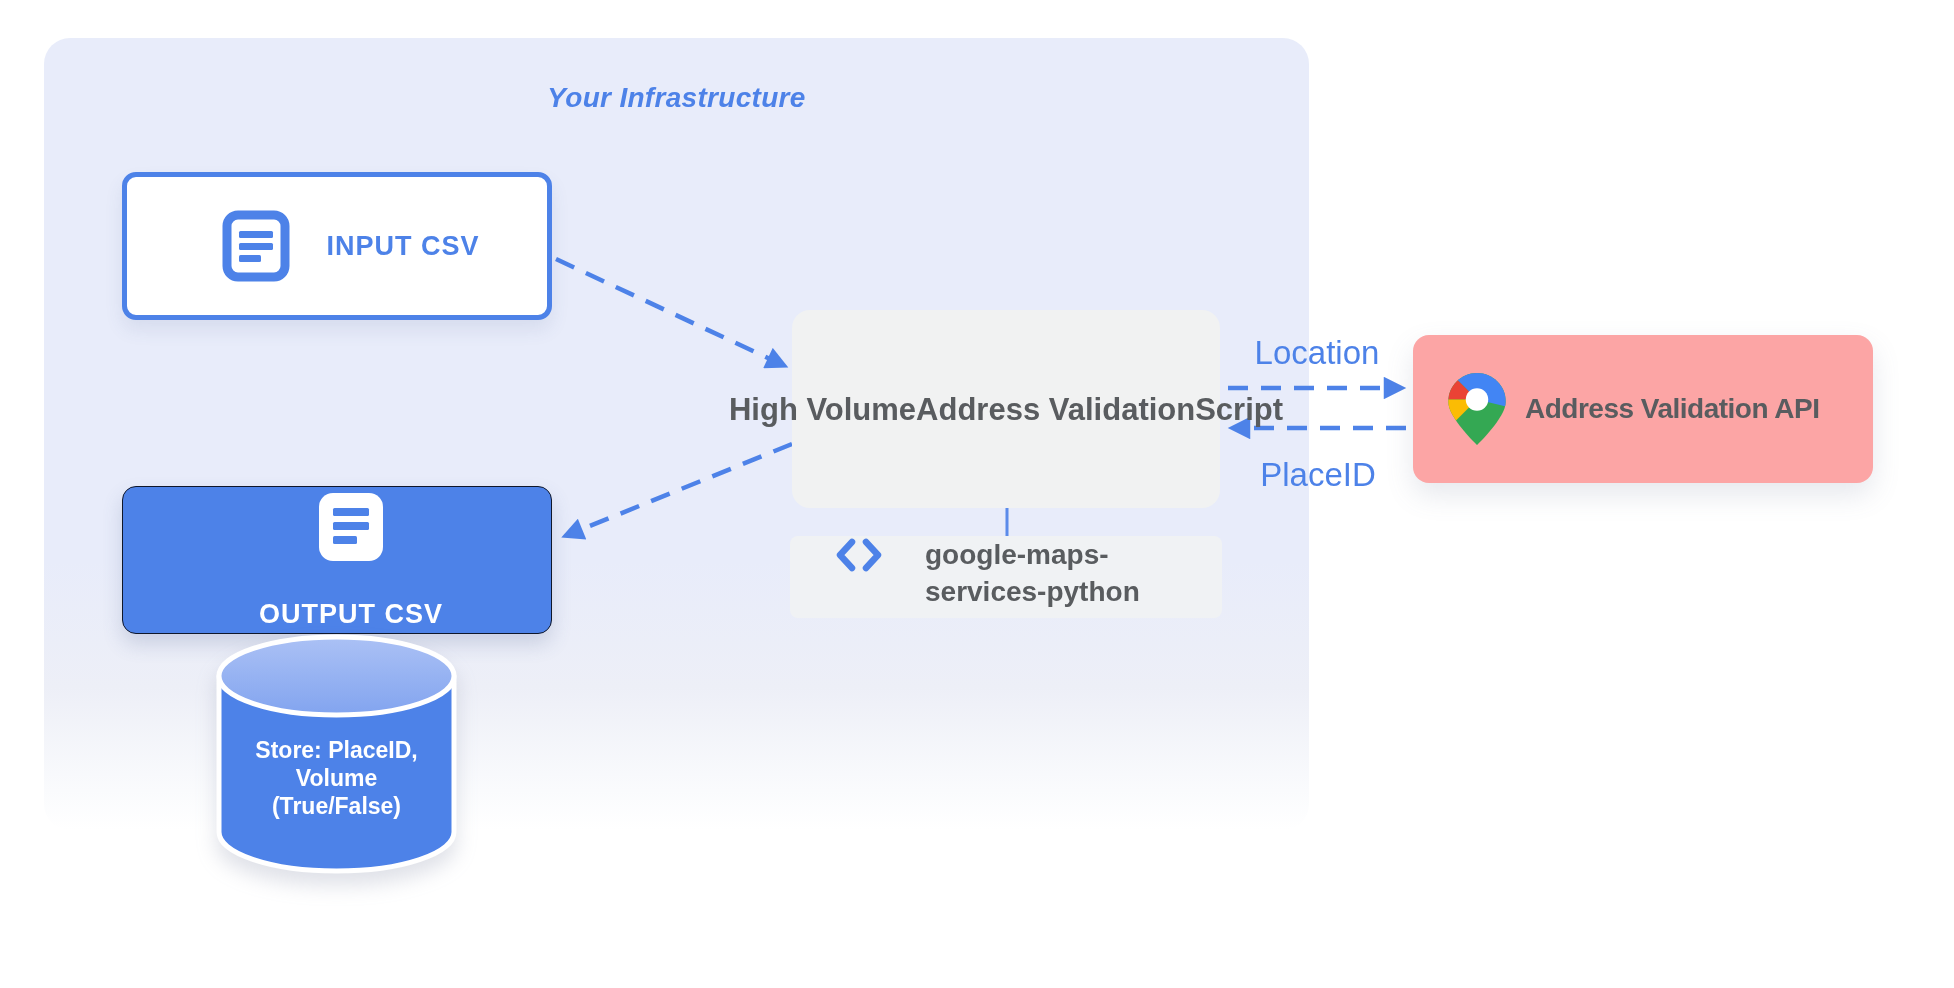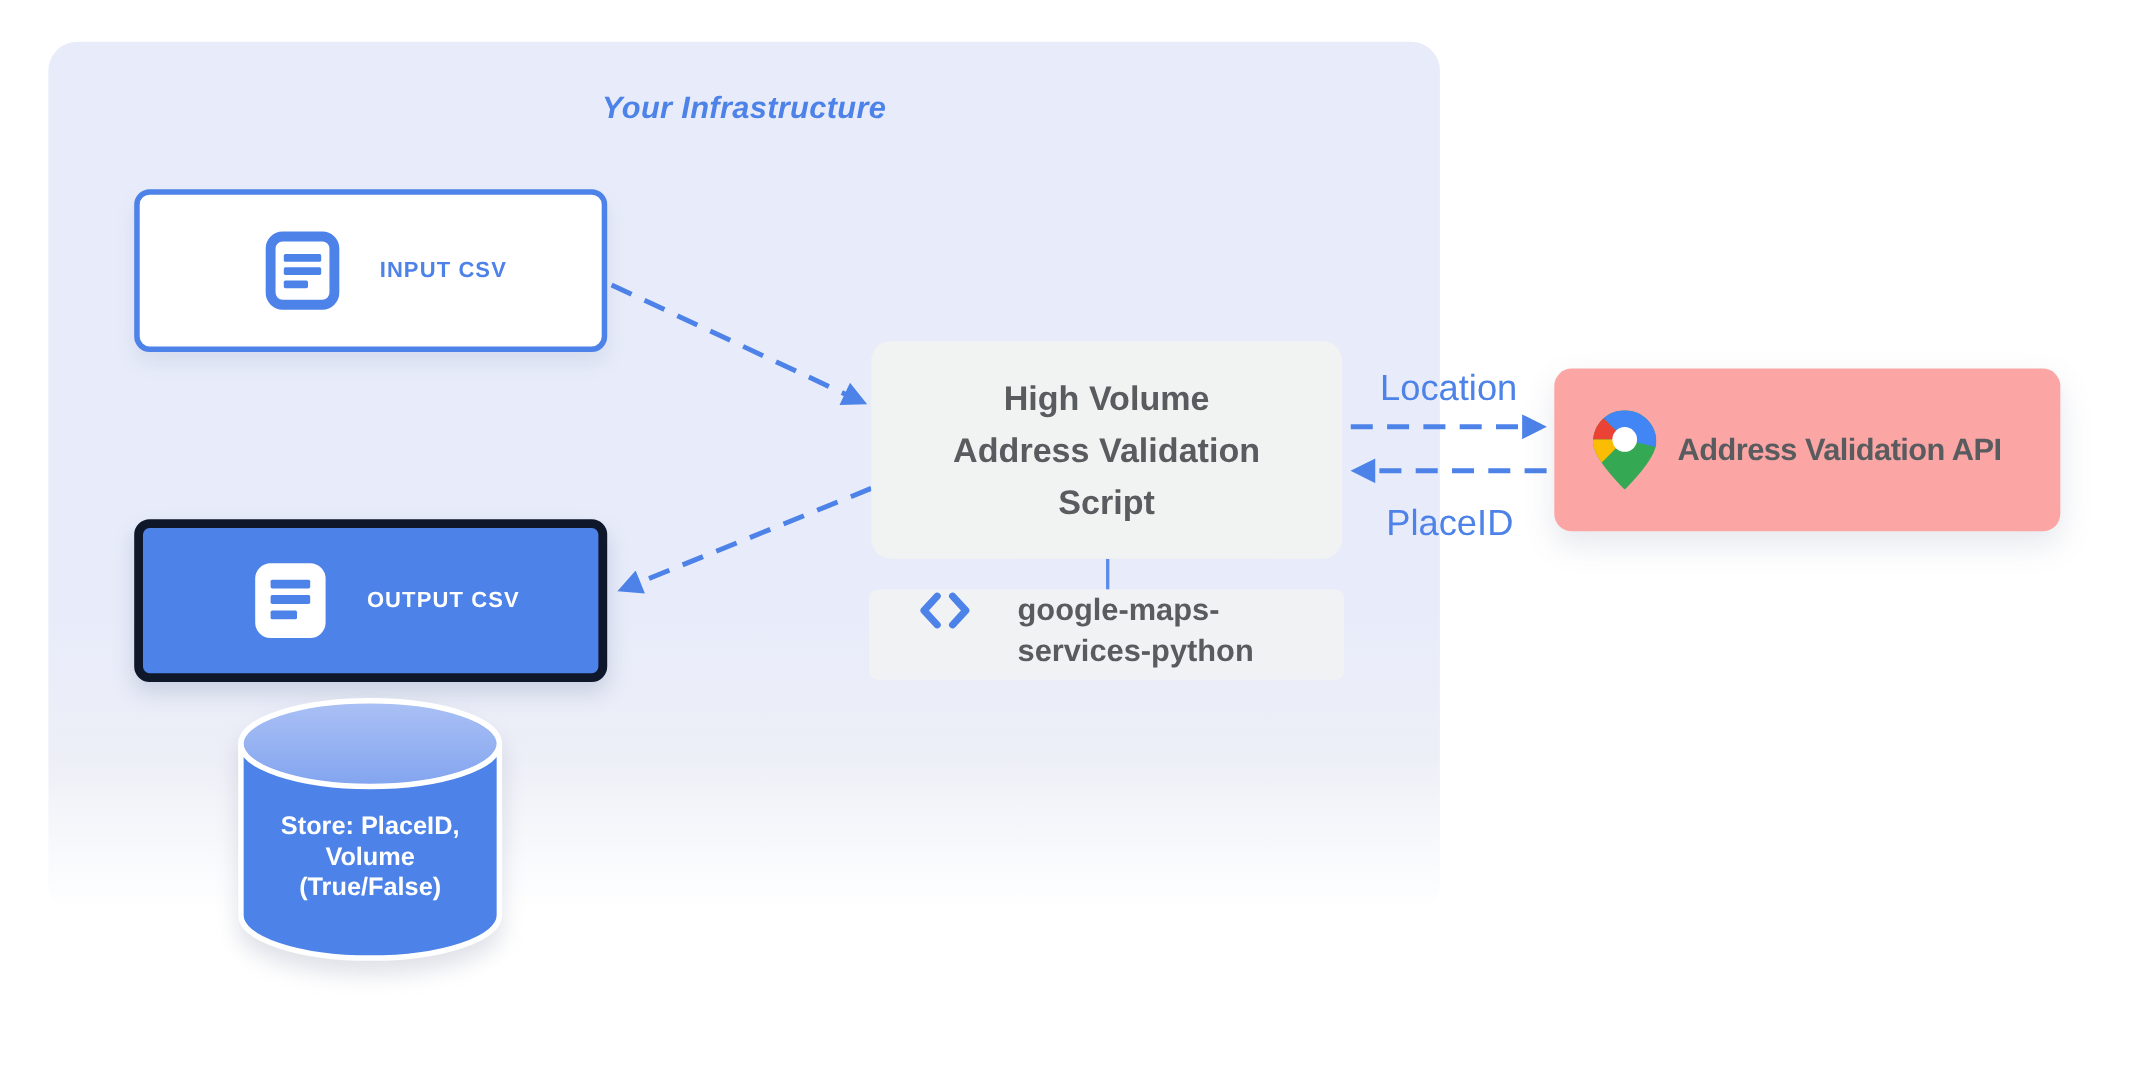--- a/index.html
+++ b/index.html
@@ -24,41 +24,41 @@
     text-align:center;font-size:28px;font-weight:700;color:var(--blue);
     letter-spacing:.3px;
     font-style:italic;
   }
   
   .arrows{position:absolute;left:0;top:0;width:1954px;height:988px;pointer-events:none;}
   
   .box{
     position:absolute;box-sizing:border-box;width:430px;height:148px;
     border-radius:14px;display:flex;align-items:center;justify-content:center;gap:36px;
-    font-size:20px;font-weight:700;letter-spacing:1px;white-space:nowrap;padding-left:28px;
+    font-size:27px;font-weight:700;letter-spacing:1px;white-space:nowrap;padding-left:28px;
   }
   .box.input{
     left:122px;top:172px;background:#ffffff;border:5px solid var(--blue);
     color:var(--blue);box-shadow:0 10px 18px rgba(70,90,140,.10);
   }
   .box.output{
-    left:122px;top:472px;background:var(--blue);border:8px solid #0f172a;
-    color:#ffffff;box-shadow:0 10px 20px rgba(70,90,140,.20);
+    left:122px;top:486px;background:var(--blue);border:1px solid #0f172a;
+    color:#ffffff;box-shadow:0 10px 20px rgba(70,90,140,.20);flex-direction:column;
   }
   
   .cyl-svg{position:absolute;left:213px;top:632px;filter:drop-shadow(0 12px 10px rgba(110,120,150,.22));}
   .cyl-text{
     position:absolute;left:213px;top:736px;width:247px;text-align:center;
     color:#fff;font-size:23px;font-weight:700;line-height:28px;
   }
   
   .script-box{
     position:absolute;left:792px;top:310px;width:428px;height:198px;
     background:#f1f2f2;border-radius:18px;
-    display:flex;flex-direction:column;align-items:center;justify-content:center;
+    display:flex;flex-direction:row;align-items:center;justify-content:center;
     font-size:31px;font-weight:700;line-height:47px;color:var(--text-gray);
     text-align:center;white-space:nowrap;
   }
   
   .pill{
     position:absolute;left:790px;top:536px;width:432px;height:82px;box-sizing:border-box;
     background:#f0f2f4;border-radius:8px;
     display:flex;align-items:flex-start;padding-left:45px;gap:42px;
   }
   .pill-text{font-size:28px;font-weight:700;line-height:37px;color:var(--text-gray);white-space:nowrap;}

